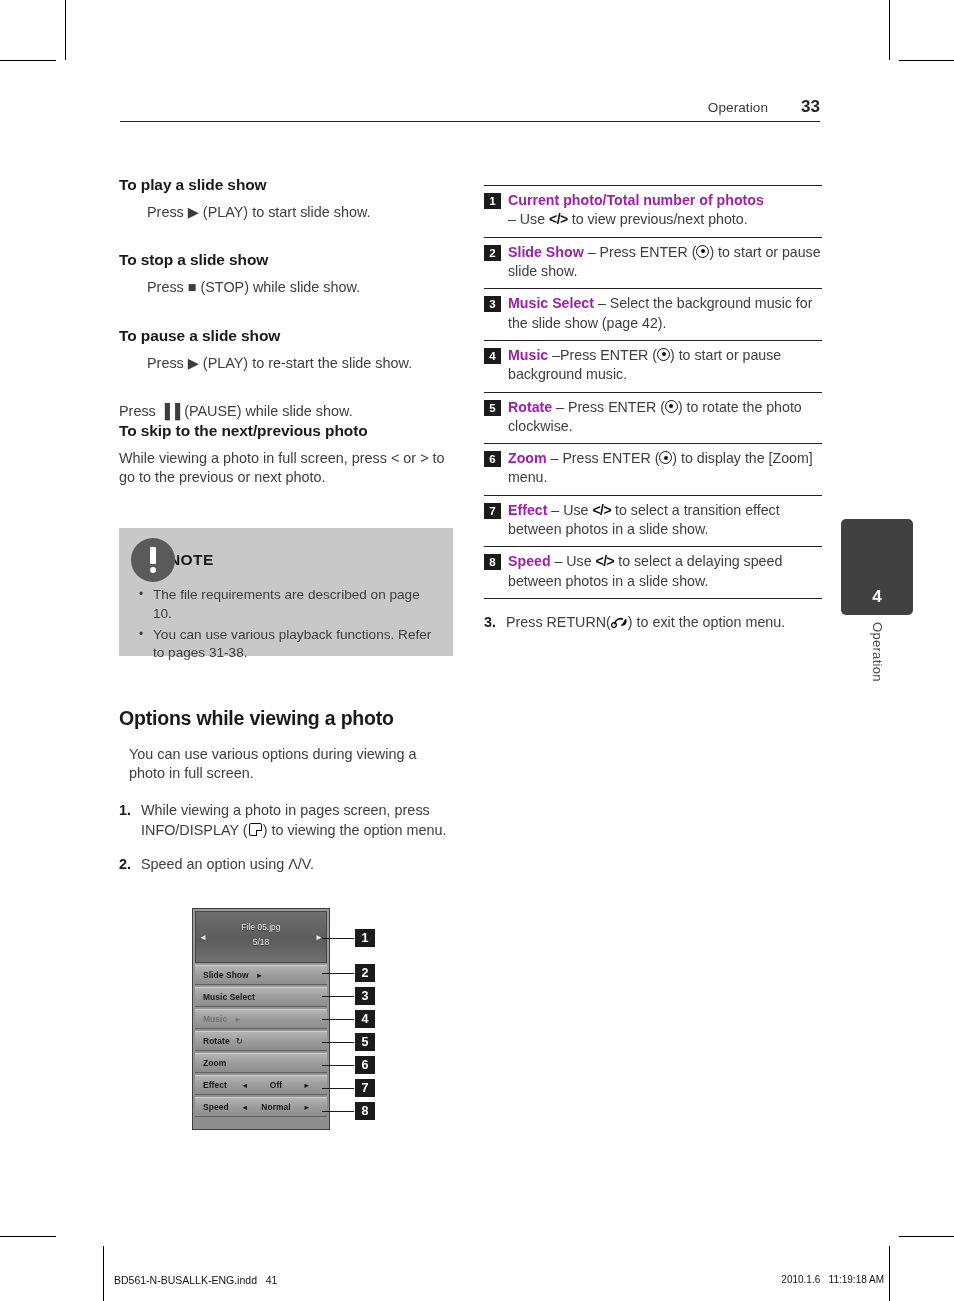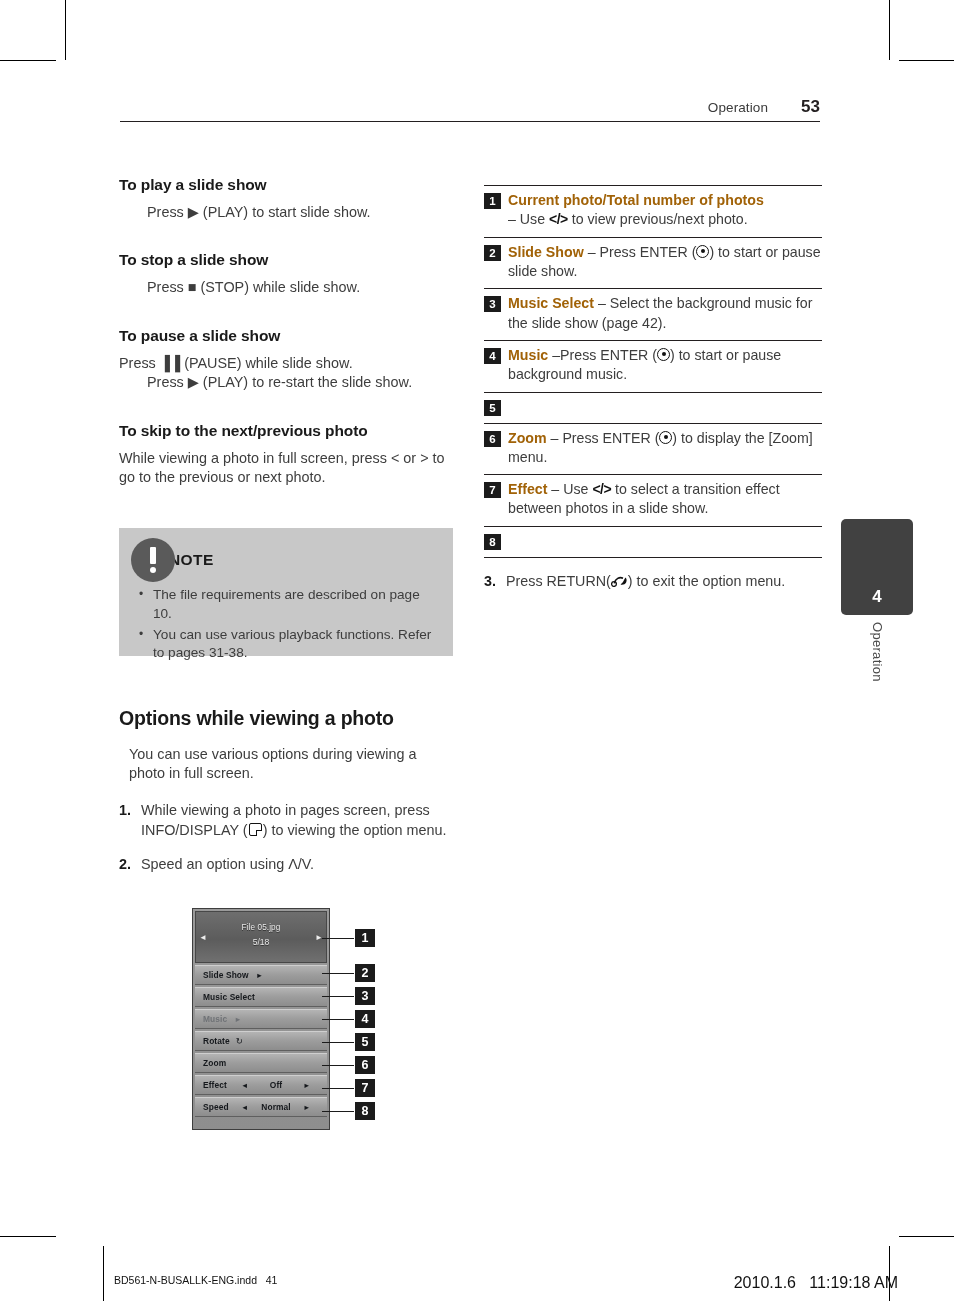--- a/index.html
+++ b/index.html
@@ -328,21 +328,21 @@
     text-align: center;
     margin-right: 7px;
     margin-top: 2px;
   }
   .rtext {
     font-size: 14.2px;
     line-height: 1.36;
     color: #3d3d3d;
     flex: 1;
   }
-  .rtext b { color: #a16207; }
+  .rtext b { color: #a21caf; }
   .enter-ic {
     display: inline-block;
     width: 11px; height: 11px;
     border: 1.7px solid #111;
     border-radius: 50%;
     position: relative;
     vertical-align: -1px;
   }
   .enter-ic::after {
     content: "";
@@ -406,56 +406,56 @@
     position: absolute;
     left: 114px;
     top: 1274px;
     font-size: 10.5px;
     font-family: "Liberation Sans", sans-serif;
     color: #111;
     white-space: pre;
   }
   .footer-right {
     position: absolute;
-    right: 56px;
+    right: 70px;
     top: 1274px;
-    font-size: 16px;
+    font-size: 10px;
     color: #111;
     white-space: pre;
   }
 </style>
 </head>
 <body>
 
 <div class="crop-v" style="left:65px; top:0; height:60px;"></div>
 <div class="crop-v" style="left:889px; top:0; height:60px;"></div>
 <div class="crop-h" style="left:0; top:60px; width:56px;"></div>
 <div class="crop-h" style="left:899px; top:60px; width:55px;"></div>
 <div class="crop-h" style="left:0; top:1236px; width:56px;"></div>
 <div class="crop-h" style="left:899px; top:1236px; width:55px;"></div>
 <div class="footer-rule-l"></div>
 <div class="footer-rule-r"></div>
 
 <div class="runhead">
   <div class="rh-sec">Operation</div>
-  <div class="rh-page">53</div>
+  <div class="rh-page">33</div>
   <div class="rh-rule"></div>
 </div>
 
 <div class="col-left">
 
   <h3 class="sub">To play a slide show</h3>
   <p class="body last"><span>Press ▶ (PLAY) to start slide show.</span></p>
 
   <h3 class="sub">To stop a slide show</h3>
   <p class="body last"><span>Press ■ (STOP) while slide show.</span></p>
 
   <h3 class="sub">To pause a slide show</h3>
+  <p class="body last"><span>Press ▶ (PLAY) to re-start the slide show.</span></p>
   <p class="body tight"><span>Press ▐▐ (PAUSE) while slide show.</span></p>
-  <p class="body last"><span>Press ▶ (PLAY) to re-start the slide show.</span></p>
 
   <h3 class="sub">To skip to the next/previous photo</h3>
   <p class="body"><span>While viewing a photo in full screen, press &lt; or &gt; to go to the previous or next photo.</span></p>
 </div>
 
 <div class="note">
   <div class="note-head">
     <div class="note-badge"></div>
     <div class="note-title">NOTE</div>
   </div>
@@ -579,34 +579,36 @@
       <div class="rtext"><b>Music Select</b><span> – Select the background music for the slide show (page 42).</span></div>
     </div>
 
     <div class="ritem">
       <div class="rbadge">4</div>
       <div class="rtext"><b>Music</b><span> –Press ENTER (</span><span class="enter-ic"></span><span>) to start or pause background music.</span></div>
     </div>
 
     <div class="ritem">
       <div class="rbadge">5</div>
+      <div class="rtext"><b>Rotate</b><span> – Press ENTER (</span><span class="enter-ic"></span><span>) to rotate the photo clockwise.</span></div>
     </div>
 
     <div class="ritem">
       <div class="rbadge">6</div>
       <div class="rtext"><b>Zoom</b><span> – Press ENTER (</span><span class="enter-ic"></span><span>) to display the [Zoom] menu.</span></div>
     </div>
 
     <div class="ritem">
       <div class="rbadge">7</div>
       <div class="rtext"><b>Effect</b><span> – Use </span><span class="arrows">&lt;/&gt;</span><span> to select a transition effect between photos in a slide show.</span></div>
     </div>
 
     <div class="ritem last">
       <div class="rbadge">8</div>
+      <div class="rtext"><b>Speed</b><span> – Use </span><span class="arrows">&lt;/&gt;</span><span> to select a delaying speed between photos in a slide show.</span></div>
     </div>
   </div>
 
   <div class="step3">
     <span class="n">3.</span>
     <span><span>Press RETURN(</span><span class="icon-return"><svg width="17" height="11" viewBox="0 0 17 11">
             <circle cx="3" cy="8" r="2.4" fill="none" stroke="#111" stroke-width="1.3"></circle>
             <path d="M3.4 7.3 C4.2 2.6 8.6 0.6 12 2.2" fill="none" stroke="#111" stroke-width="1.6"></path>
             <path d="M14.6 1.4 C16.6 3.6 15.6 7.8 12.4 8.6 C11 9 9.6 8.4 9.6 8.4 C9.6 8.4 12 7 12.8 4.6 C13.3 3.1 14.6 1.4 14.6 1.4 Z" fill="#111"></path>
           </svg></span><span>) to exit the option menu.</span></span>

